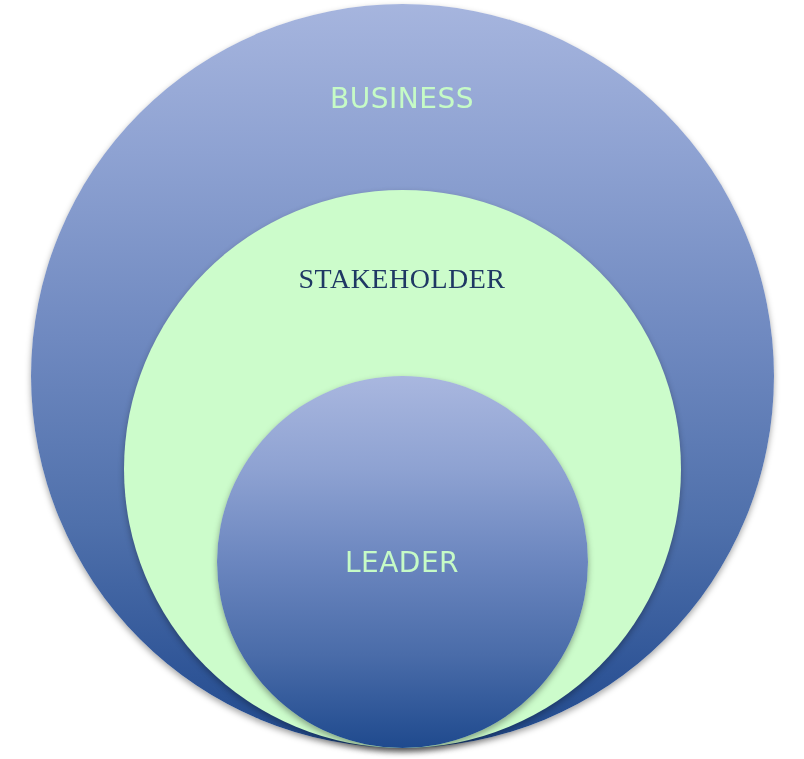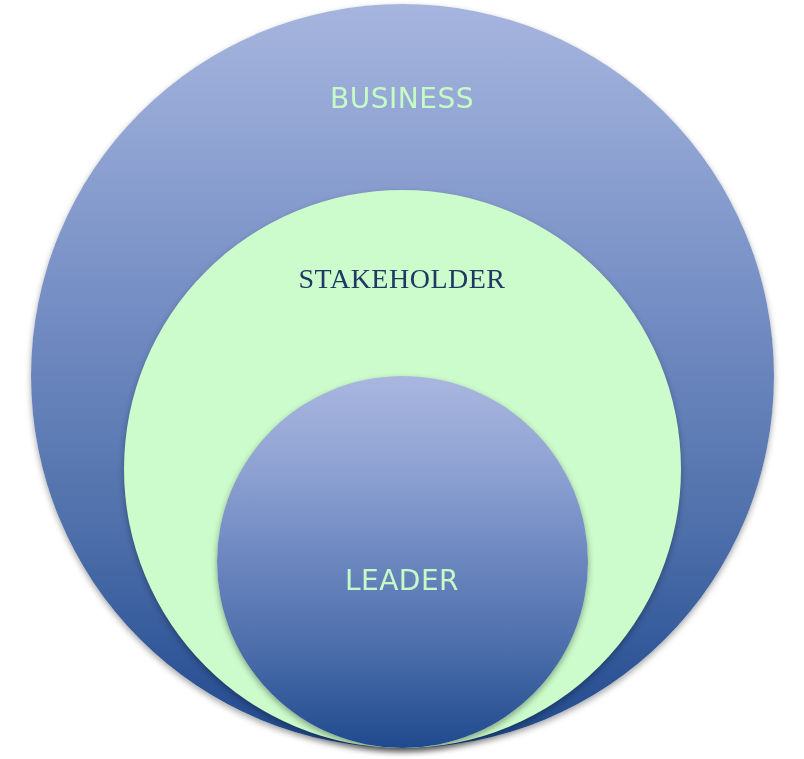--- a/index.html
+++ b/index.html
@@ -54,21 +54,20 @@
     }
     .label-business {
       top: 82px;
     }
     .label-stakeholder {
       top: 262px;
       font-family: Liberation Serif, serif;
     }
     .label-leader {
       top: 546px;
-      margin-top: 18px;
     }
   </style>
 </head>
 <body>
 
 <div class="circle outer"></div>
 <div class="circle middle"></div>
 <div class="circle inner"></div>
 
 <div class="label label-business" style="color: rgb(198, 251, 198);">BUSINESS</div>

